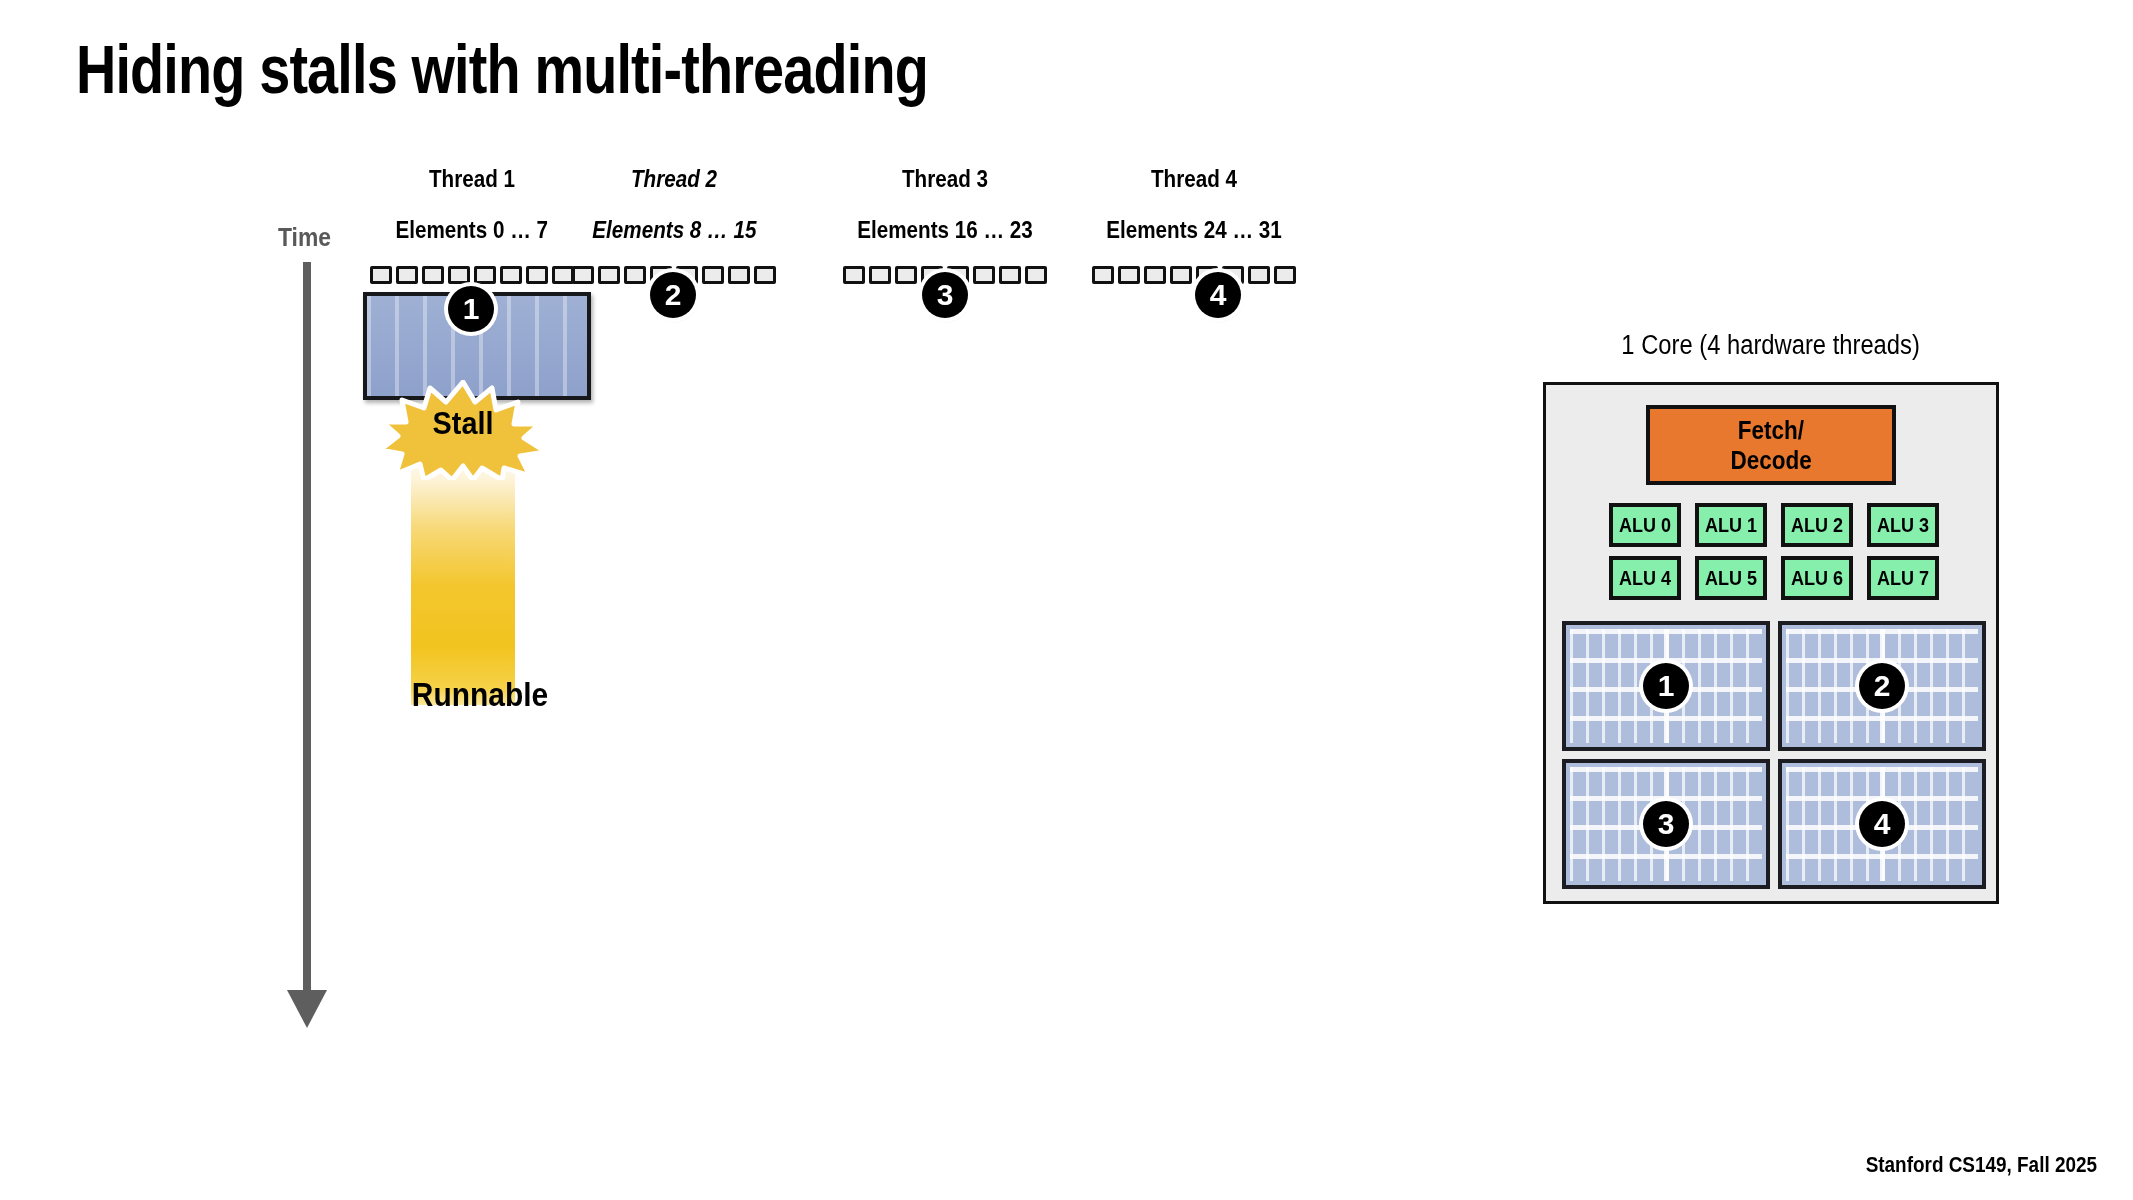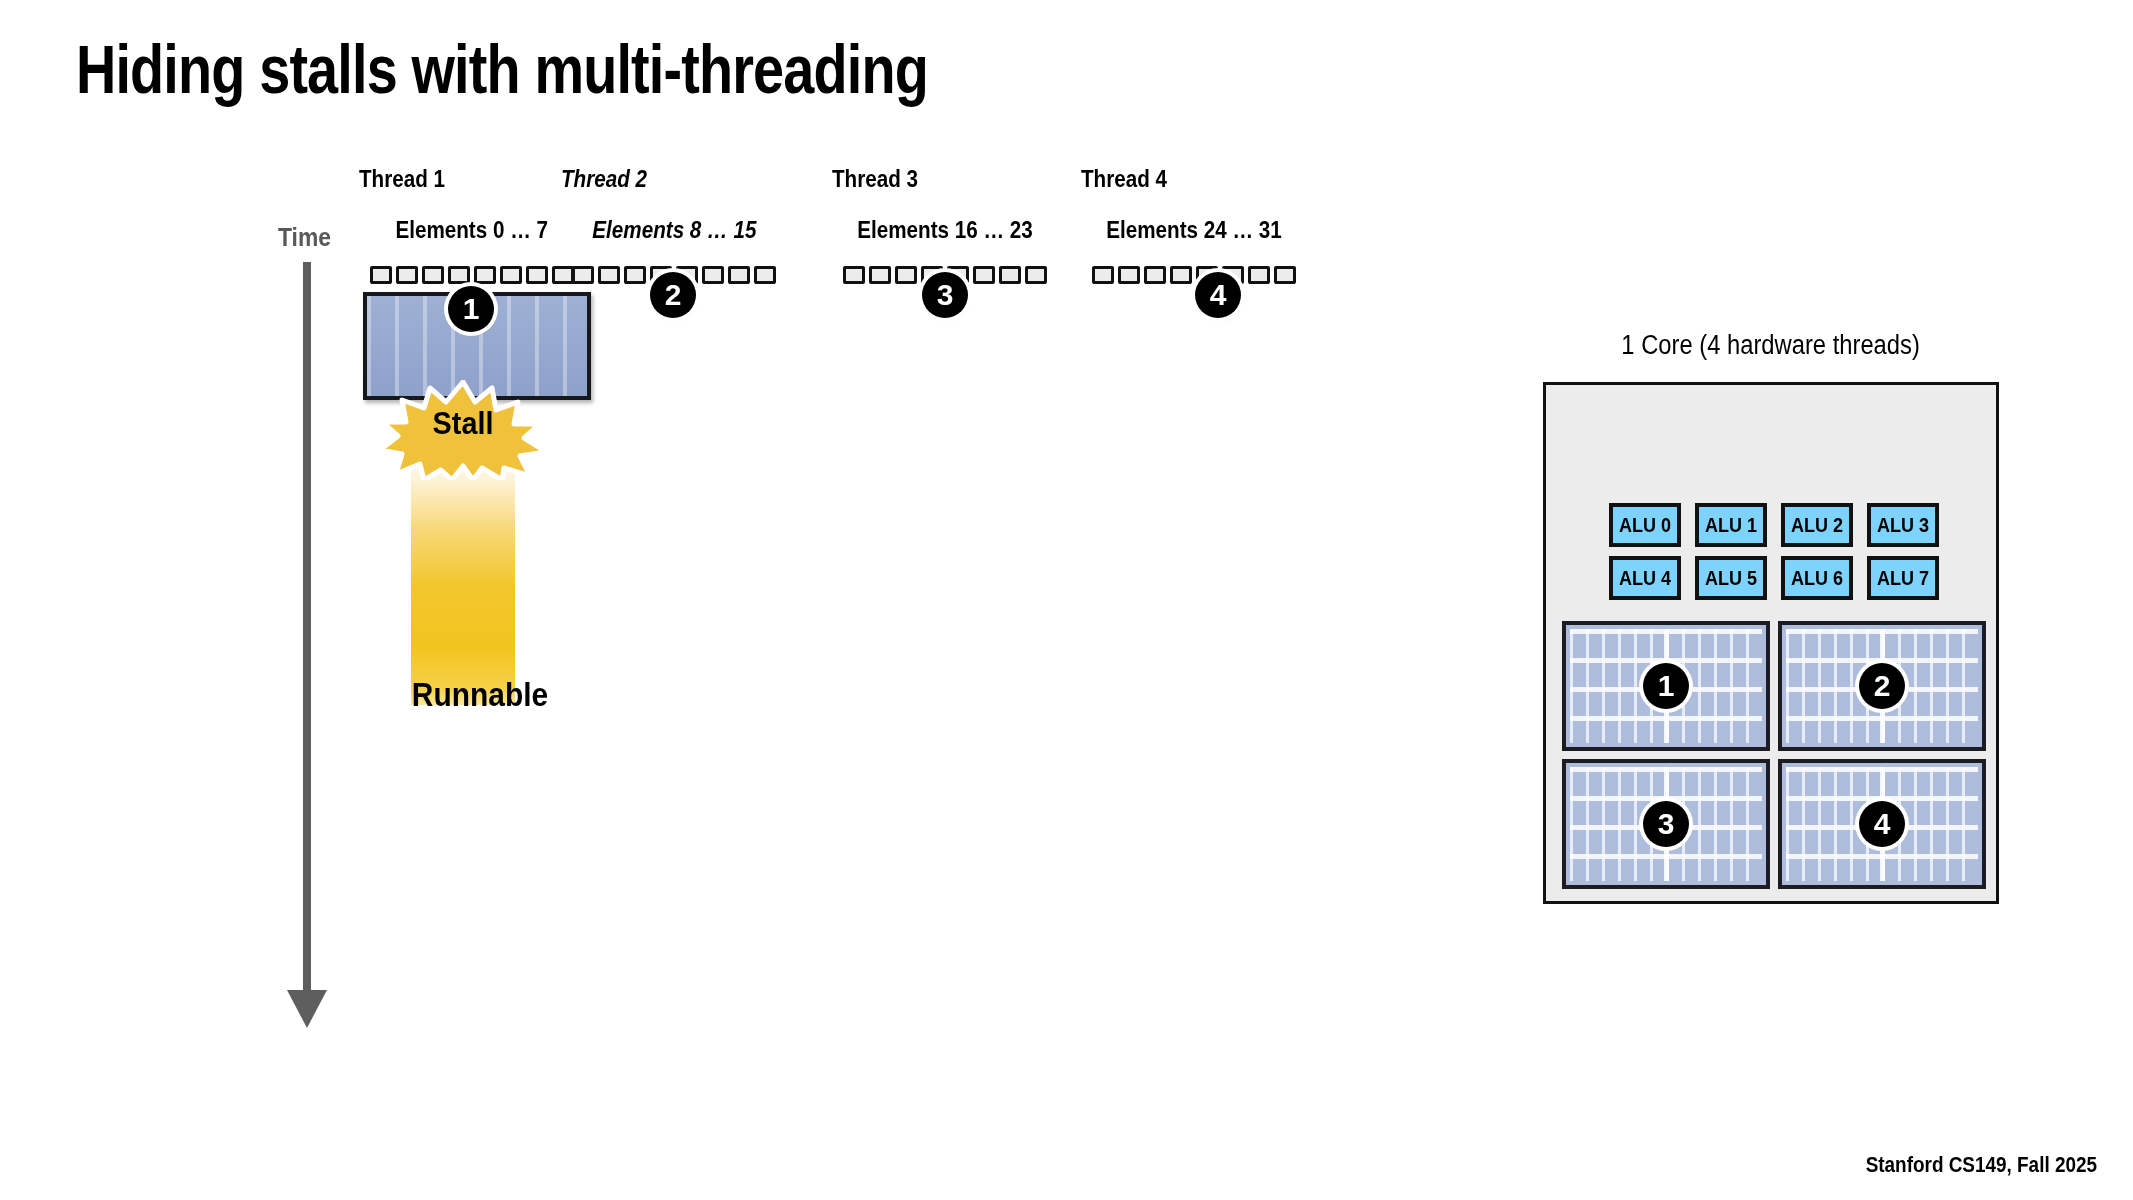--- a/index.html
+++ b/index.html
@@ -36,21 +36,21 @@
   #time-axis .shaft{position:absolute;left:3px;top:0;width:8px;height:740px;background:#5e5e5e;}
   #time-axis .head{
     position:absolute;left:-13px;top:728px;width:0;height:0;
     border-left:20px solid transparent;border-right:20px solid transparent;
     border-top:38px solid #5e5e5e;
   }
 
   
   .thread-col{top:165px;width:240px;}
   .thread-name{
-    font-size:24px;font-weight:bold;color:#000;
+    font-size:24px;font-weight:bold;color:#000;text-align:center;
     white-space:nowrap;
   }
   .thread-name span{display:inline-block;transform:scaleX(0.86);}
   .thread-elems{
     font-size:24px;font-weight:bold;color:#000;text-align:center;
     margin-top:23px;white-space:nowrap;
   }
   .thread-elems span{display:inline-block;transform:scaleX(0.86);}
 
   .elem-row{
@@ -128,21 +128,21 @@
     color:#000;font-size:25px;font-weight:bold;line-height:1.22;
   }
   #fetch-decode div{transform:scaleX(0.9);}
 
   .alu-grid{
     left:63px;top:118px;width:330px;
     display:grid;grid-template-columns:repeat(4,72px);
     grid-auto-rows:44px;gap:9px 14px;
   }
   .alu{
-    background:#7dd3fc;border:4px solid #111;box-sizing:border-box;
+    background:#86efac;border:4px solid #111;box-sizing:border-box;
     display:flex;align-items:center;justify-content:center;
     font-size:20px;font-weight:bold;color:#000;
   }
   .alu span{display:inline-block;transform:scaleX(0.9);}
 
   .ctx-grid{
     left:16px;top:236px;width:424px;
     display:grid;grid-template-columns:repeat(2,208px);
     grid-auto-rows:130px;gap:8px;
   }
@@ -254,20 +254,24 @@
 
 <div class="abs badge" id="badge-1">1</div>
 <div class="abs badge" style="left:650px;top:272px;">2</div>
 <div class="abs badge" style="left:922px;top:272px;">3</div>
 <div class="abs badge" style="left:1195px;top:272px;">4</div>
 
 <div class="abs" id="core-title"><span>1 Core (4 hardware threads)</span></div>
 
 <div class="abs" id="core-panel">
 
+  <div class="abs" id="fetch-decode">
+    <div>Fetch/</div>
+    <div>Decode</div>
+  </div>
 
   <div class="abs alu-grid">
     <div class="alu">
         <span>ALU 0</span>
       </div>
     <div class="alu">
         <span>ALU 1</span>
       </div>
     <div class="alu">
         <span>ALU 2</span>

